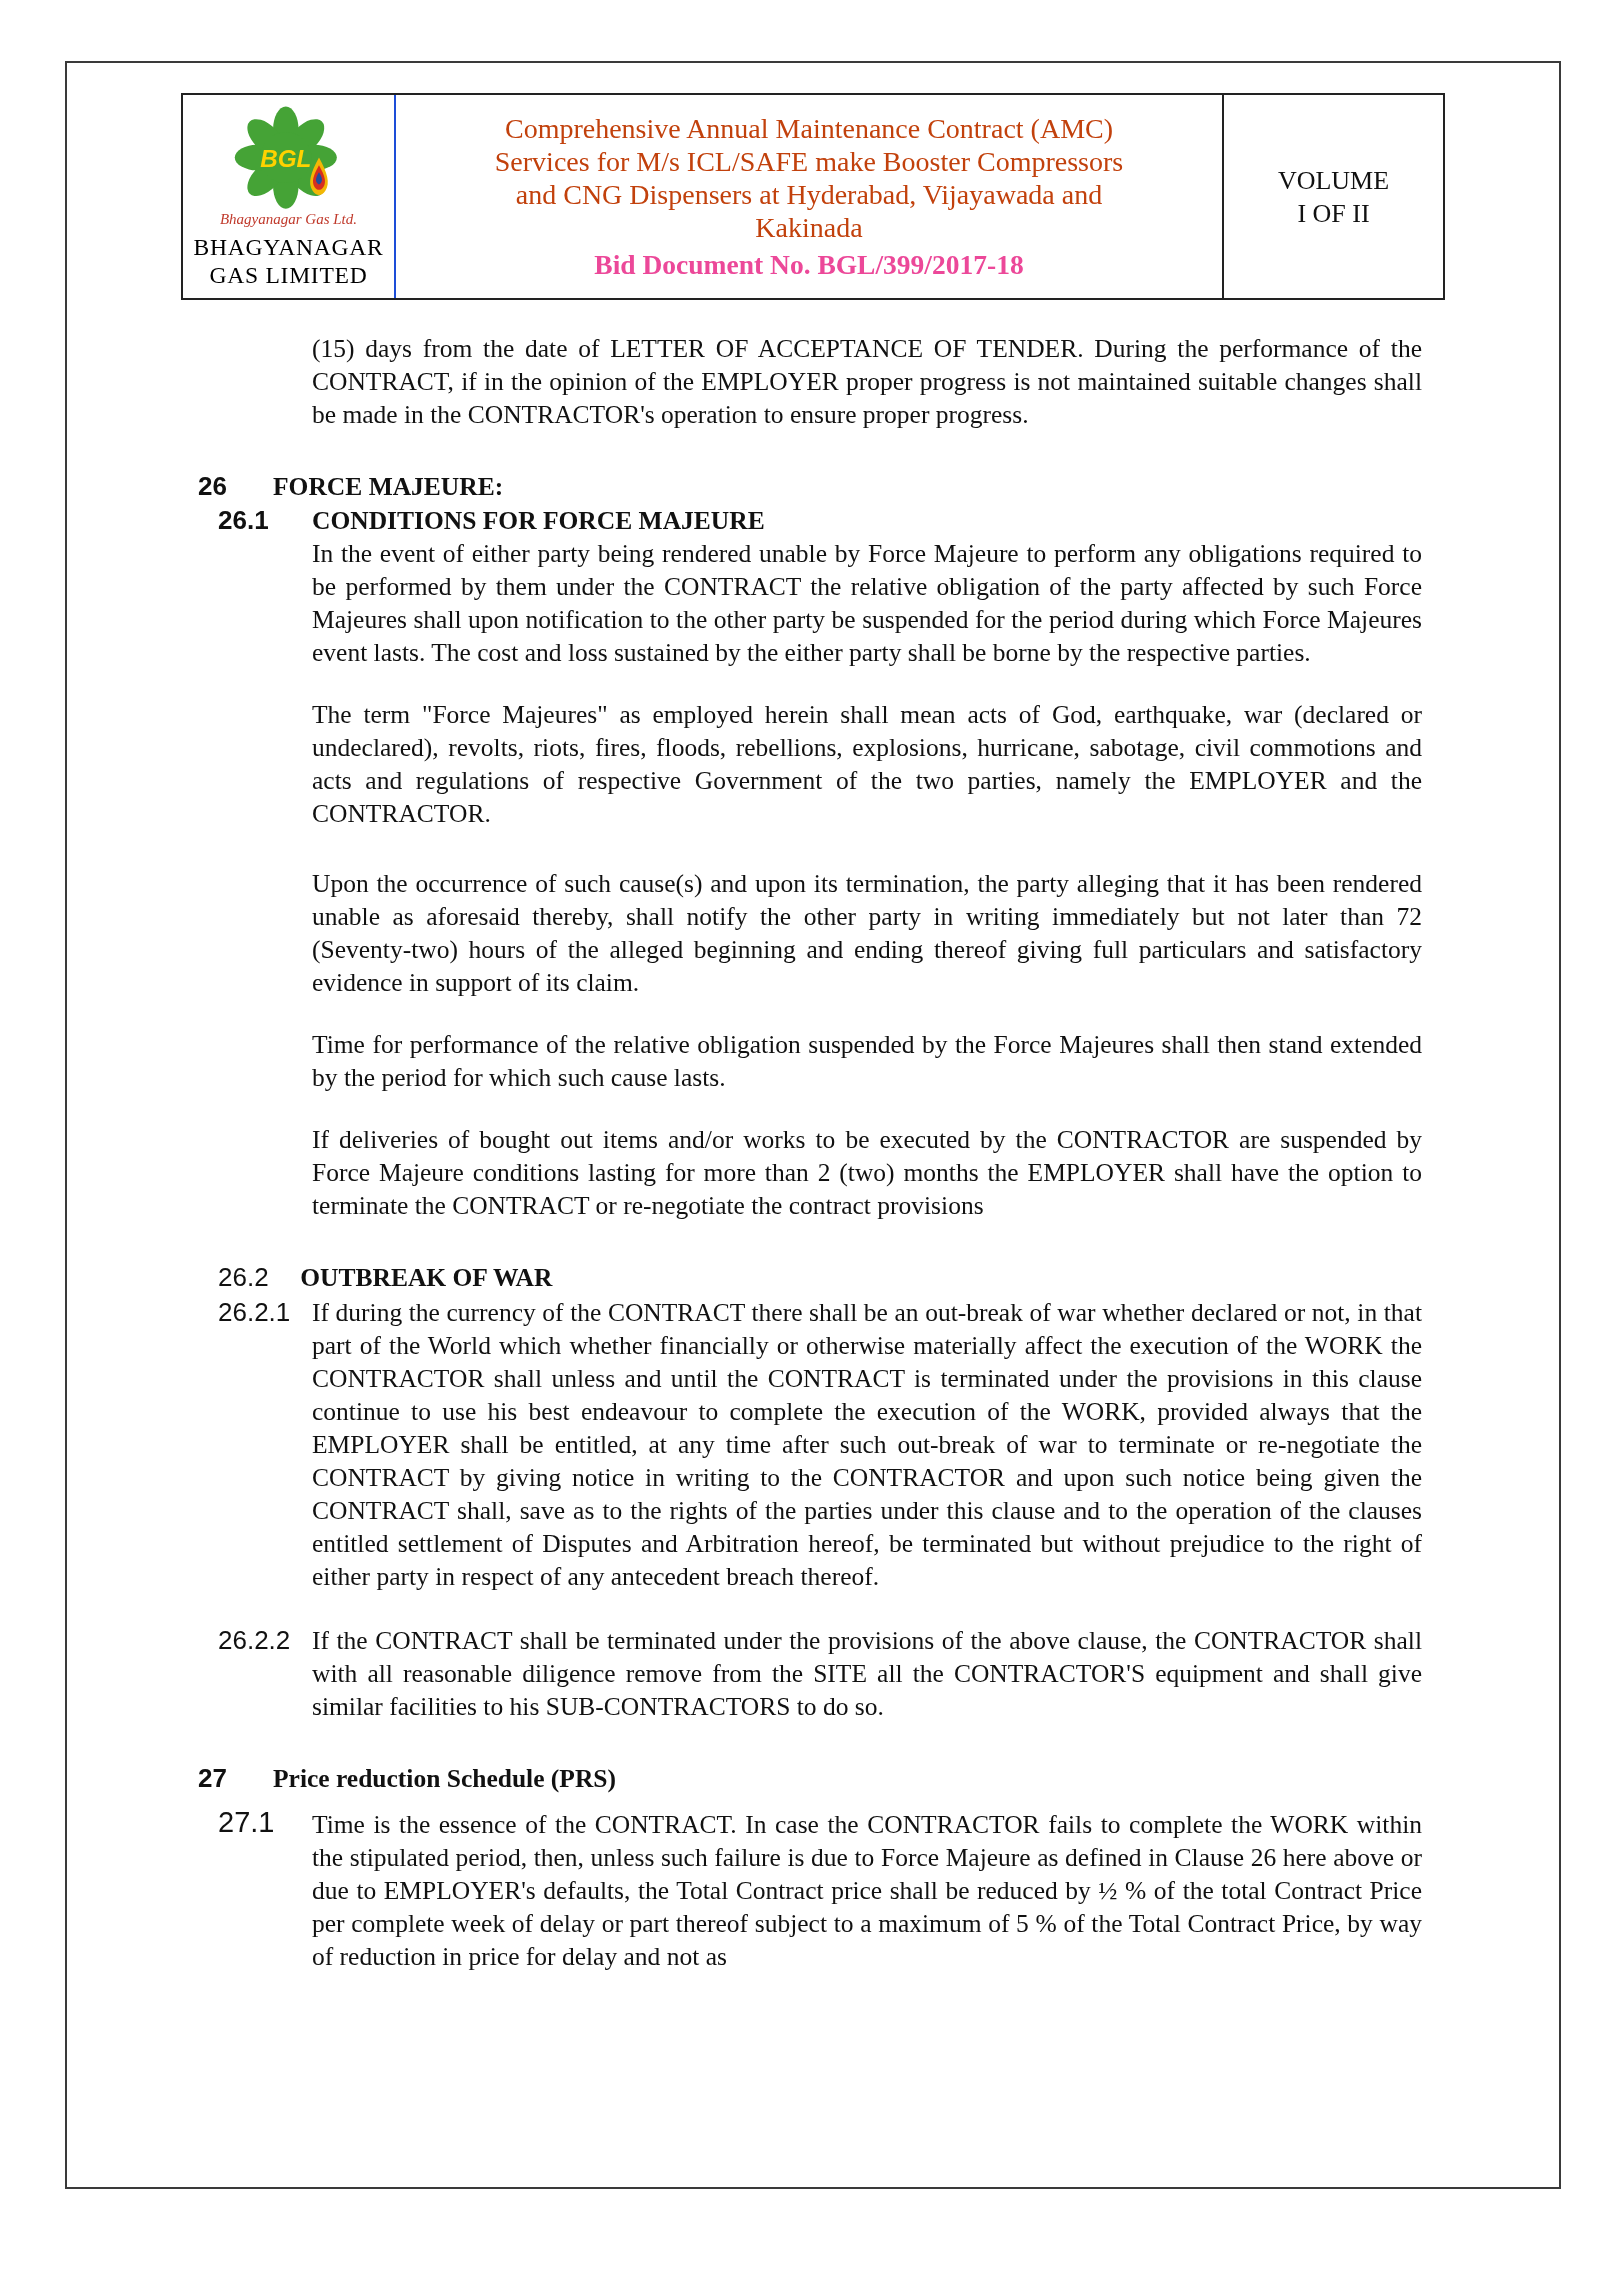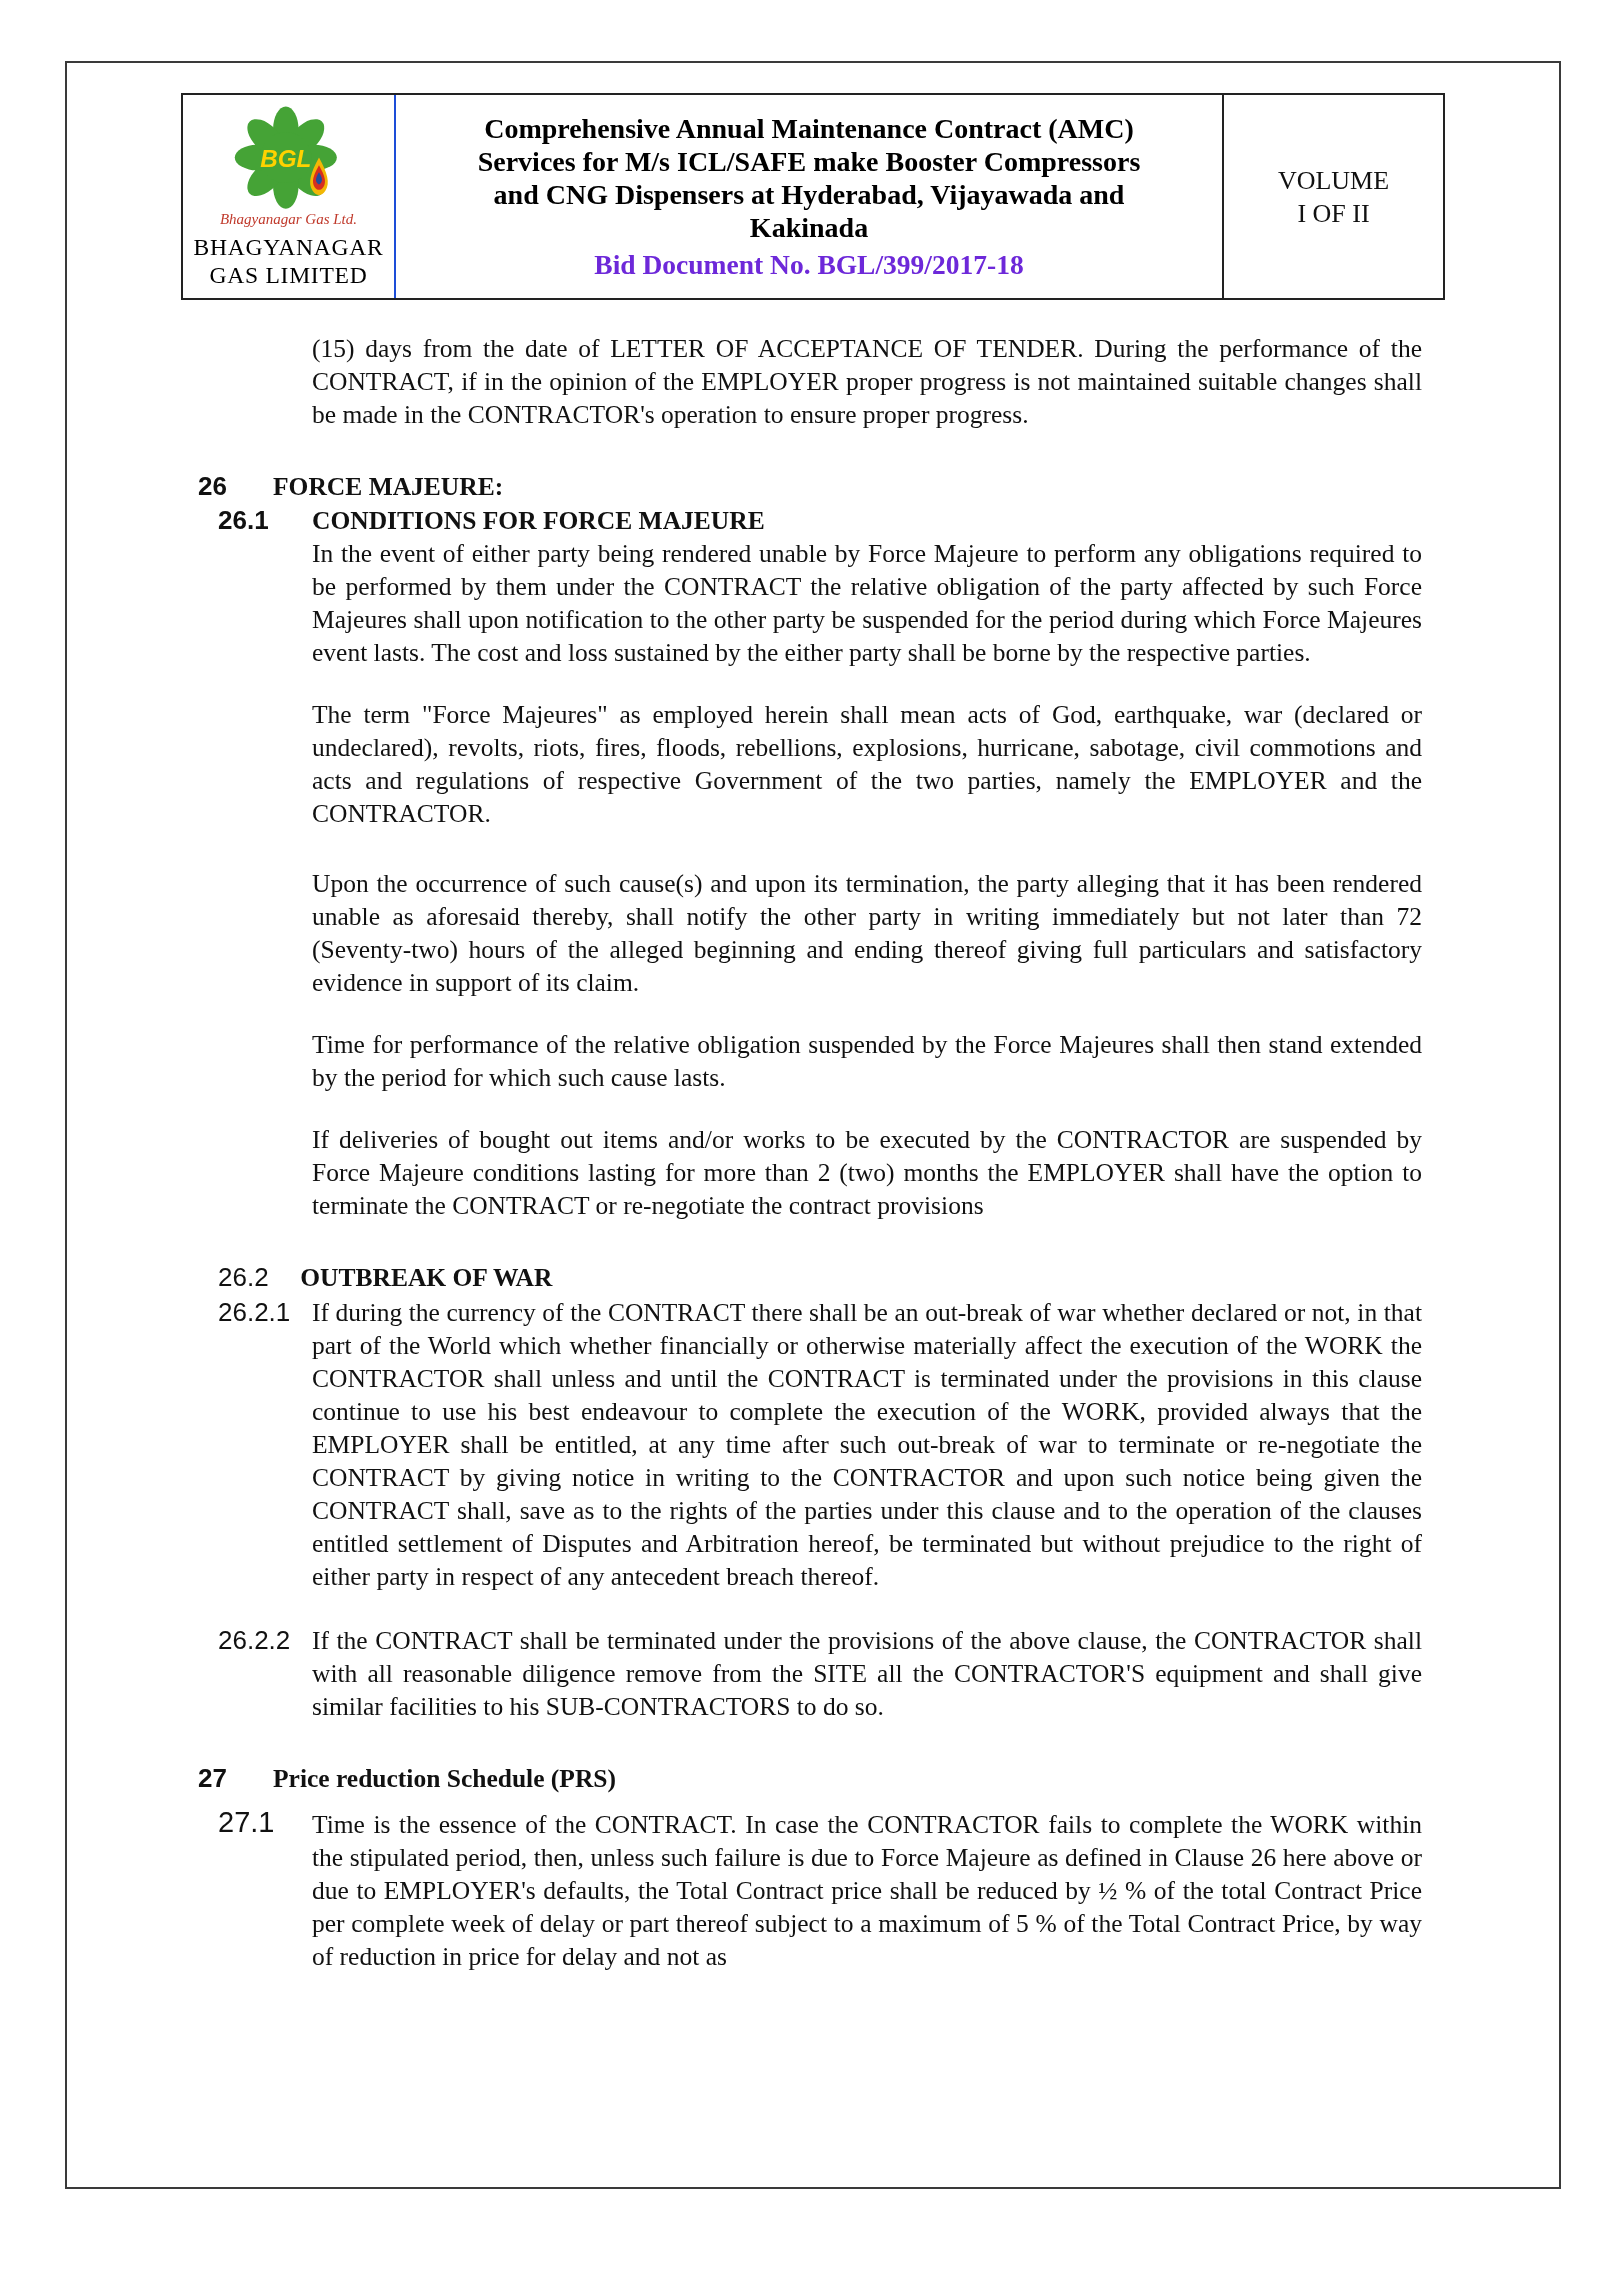--- a/index.html
+++ b/index.html
@@ -40,22 +40,22 @@
     margin-top: -3.9px;
   }
   .company-name { margin-top: 6.5px; font-size: 23.6px; line-height: 27.5px; letter-spacing: 0.7px; color: #000; }
   .title-cell {
     flex: 1;
     border-right: 2px solid #222;
     padding: 9.2px 14.4px;
     text-align: center;
     display: flex; flex-direction: column; justify-content: center;
   }
-  .doc-title div { font-weight: bold; font-size: 28px; line-height: 33px; color: #000000; }
-  .bid-no { font-weight: bold; font-size: 27.5px; margin-top: 5.2px; color: #6d28d9; }
+  .doc-title div { font-weight: normal; font-size: 28px; line-height: 33px; color: #c2410c; }
+  .bid-no { font-weight: bold; font-size: 27.5px; margin-top: 5.2px; color: #ec4899; }
   .volume-cell {
     width: 219px;
     display: flex; flex-direction: column; justify-content: center;
     text-align: center;
     font-size: 26px; line-height: 33px;
   }
   
   .doc-body {
     padding: 32px 137px 0 245px;
     font-size: 25.5px;

